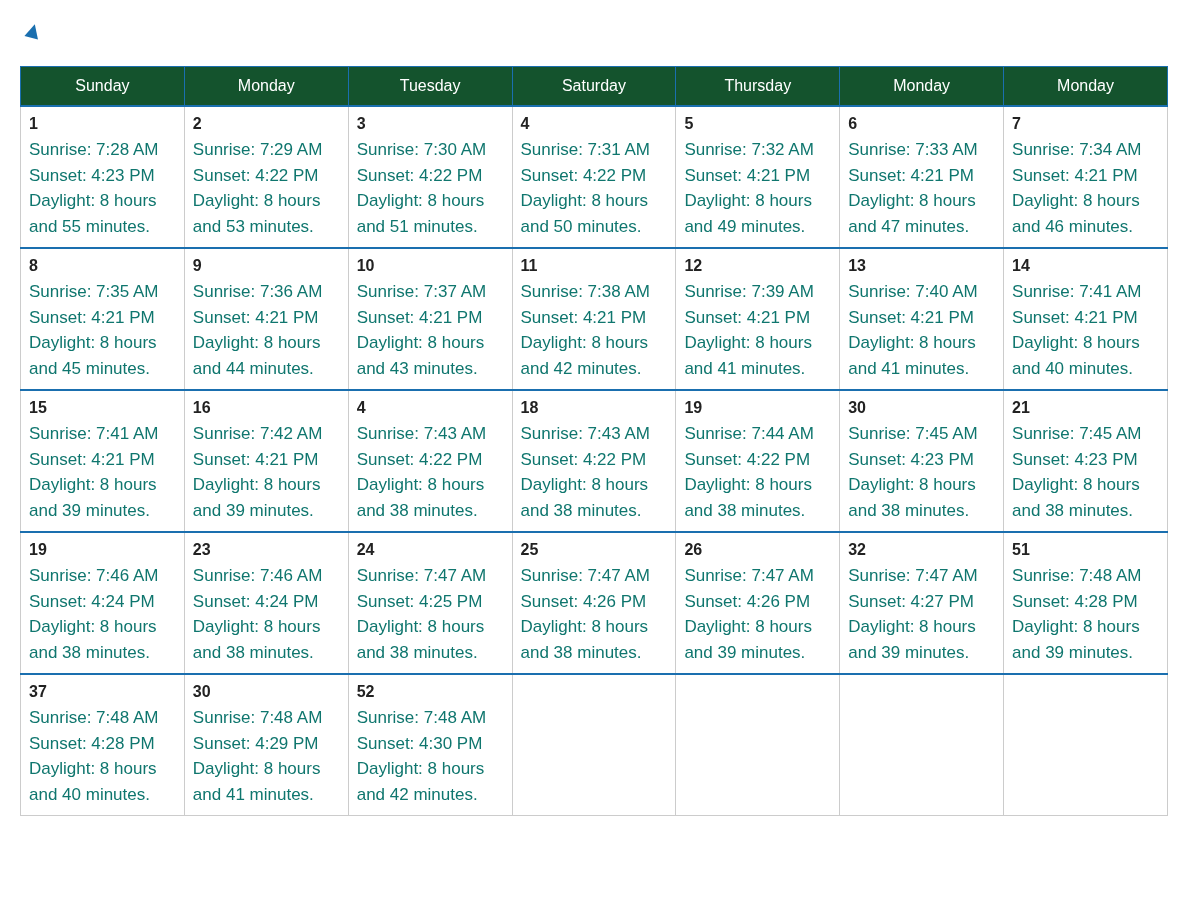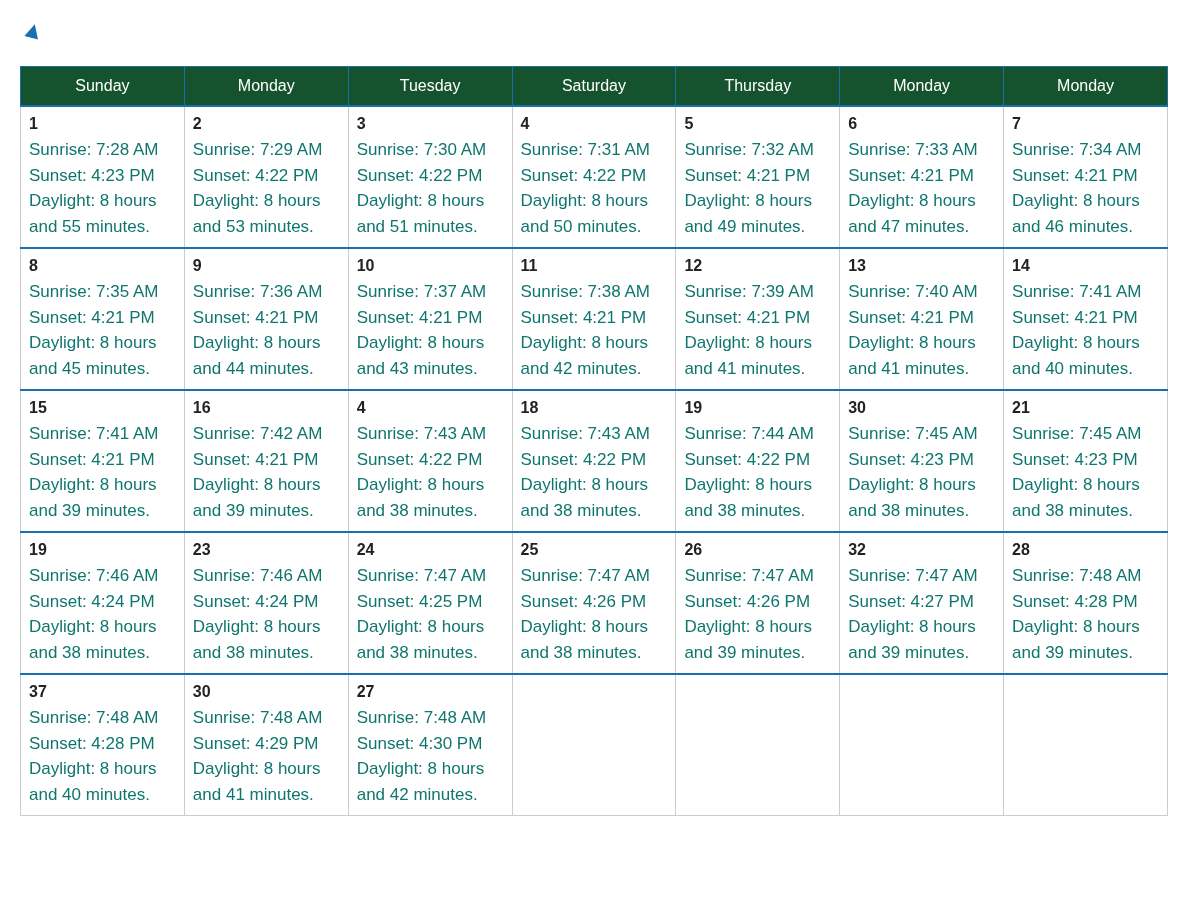--- a/index.html
+++ b/index.html
@@ -228,35 +228,35 @@
       </td>
         <td>
         <div class="day-number">26</div>
         <div class="day-info">Sunrise: 7:47 AM<br>Sunset: 4:26 PM<br>Daylight: 8 hours<br>and 39 minutes.</div>
       </td>
         <td>
         <div class="day-number">32</div>
         <div class="day-info">Sunrise: 7:47 AM<br>Sunset: 4:27 PM<br>Daylight: 8 hours<br>and 39 minutes.</div>
       </td>
         <td>
-        <div class="day-number">28</div>
+        <div class="day-number">51</div>
         <div class="day-info">Sunrise: 7:48 AM<br>Sunset: 4:28 PM<br>Daylight: 8 hours<br>and 39 minutes.</div>
       </td>
       </tr>
       <tr class="week-row">
         <td>
         <div class="day-number">37</div>
         <div class="day-info">Sunrise: 7:48 AM<br>Sunset: 4:28 PM<br>Daylight: 8 hours<br>and 40 minutes.</div>
       </td>
         <td>
         <div class="day-number">30</div>
         <div class="day-info">Sunrise: 7:48 AM<br>Sunset: 4:29 PM<br>Daylight: 8 hours<br>and 41 minutes.</div>
       </td>
         <td>
-        <div class="day-number">27</div>
+        <div class="day-number">52</div>
         <div class="day-info">Sunrise: 7:48 AM<br>Sunset: 4:30 PM<br>Daylight: 8 hours<br>and 42 minutes.</div>
       </td>
         <td class="empty-cell"></td>
         <td class="empty-cell"></td>
         <td class="empty-cell"></td>
         <td class="empty-cell"></td>
       </tr>
     </tbody>
 </table>
 

